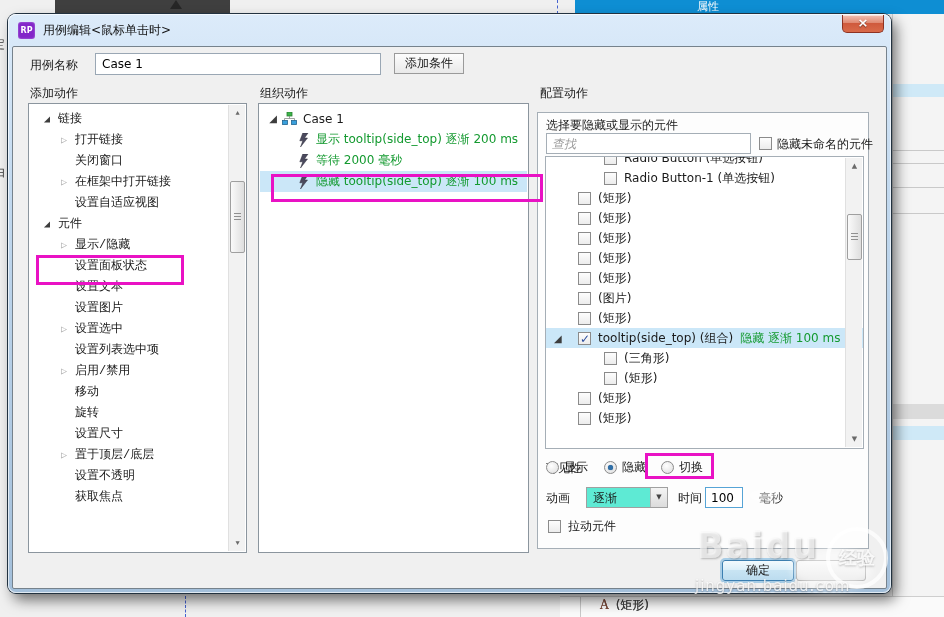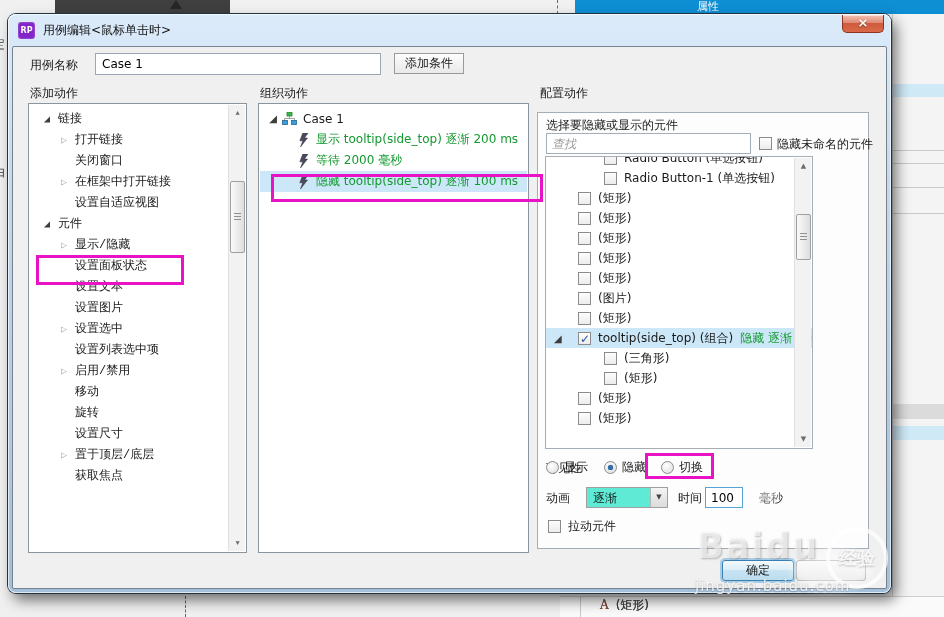--- a/index.html
+++ b/index.html
@@ -93,21 +93,21 @@
   
   .cfg-sel-label { position:absolute; left:8px; top:4px; }
   .cfg-search { position:absolute; left:8px; top:20px; width:205px; height:21px; border:1px solid #a5aeb6; background:#fff;
                 font:12px "DejaVu Sans","Liberation Sans",sans-serif; padding:0 5px; }
   .cfg-search::placeholder { font-style:italic; color:#9a9a9a; }
   .cb { display:inline-block; width:13px; height:13px; background:linear-gradient(180deg,#fdfdfd,#ececec);
         border:1px solid #8b8b8b; position:relative; flex:none; cursor:pointer; }
   .cfg-unnamed { position:absolute; left:221px; top:24px; }
   .cfg-unnamed-label { position:absolute; left:239px; top:23px; white-space:nowrap; }
 
-  .wlist { position:absolute; left:7px; top:43px; width:268px; height:293px; background:#fff; border:1px solid #a5aeb6; overflow:hidden; }
+  .wlist { position:absolute; left:7px; top:43px; width:319px; height:293px; background:#fff; border:1px solid #a5aeb6; overflow:hidden; }
   .wrows { position:absolute; left:0; top:0; right:18px; }
   .wrow { height:20px; display:flex; align-items:center; position:relative; }
   .wrow[data-cut="true"] { margin-top:-9px; }
   .wrow[data-selected="true"] { background:#cbe7f8; width:319px; }
   .wrow[data-level="1"] { padding-left:32px; }
   .wrow[data-level="2"] { padding-left:58px; }
   .warrow { display:none; position:absolute; left:8px; font-size:10px; color:#3d3d3d; }
   .wrow[data-state="expanded"] .warrow { display:block; }
   .wrow[data-checked="true"] .cb::after { content:"✓"; position:absolute; left:1px; top:-1px; color:#2b4d9e; font-size:12px; font-weight:bold; }
   .wlabel { margin-left:7px; white-space:nowrap; }
@@ -283,20 +283,24 @@
             <div class="trow" data-level="1" data-state="leaf">
               <span class="arrow"></span>
               <span class="tlabel">设置尺寸</span>
             </div>
             <div class="trow" data-level="1" data-state="collapsed">
               <span class="arrow"></span>
               <span class="tlabel">置于顶层/底层</span>
             </div>
             <div class="trow" data-level="1" data-state="leaf">
               <span class="arrow"></span>
+              <span class="tlabel">设置不透明</span>
+            </div>
+            <div class="trow" data-level="1" data-state="leaf">
+              <span class="arrow"></span>
               <span class="tlabel">获取焦点</span>
             </div>
           </div>
         <div class="sbar">
           <div class="sbtn up">▲</div>
           <div class="sthumb" style="top:76px;height:72px"></div>
           <div class="sbtn down">▼</div>
         </div>
       </div>
 

